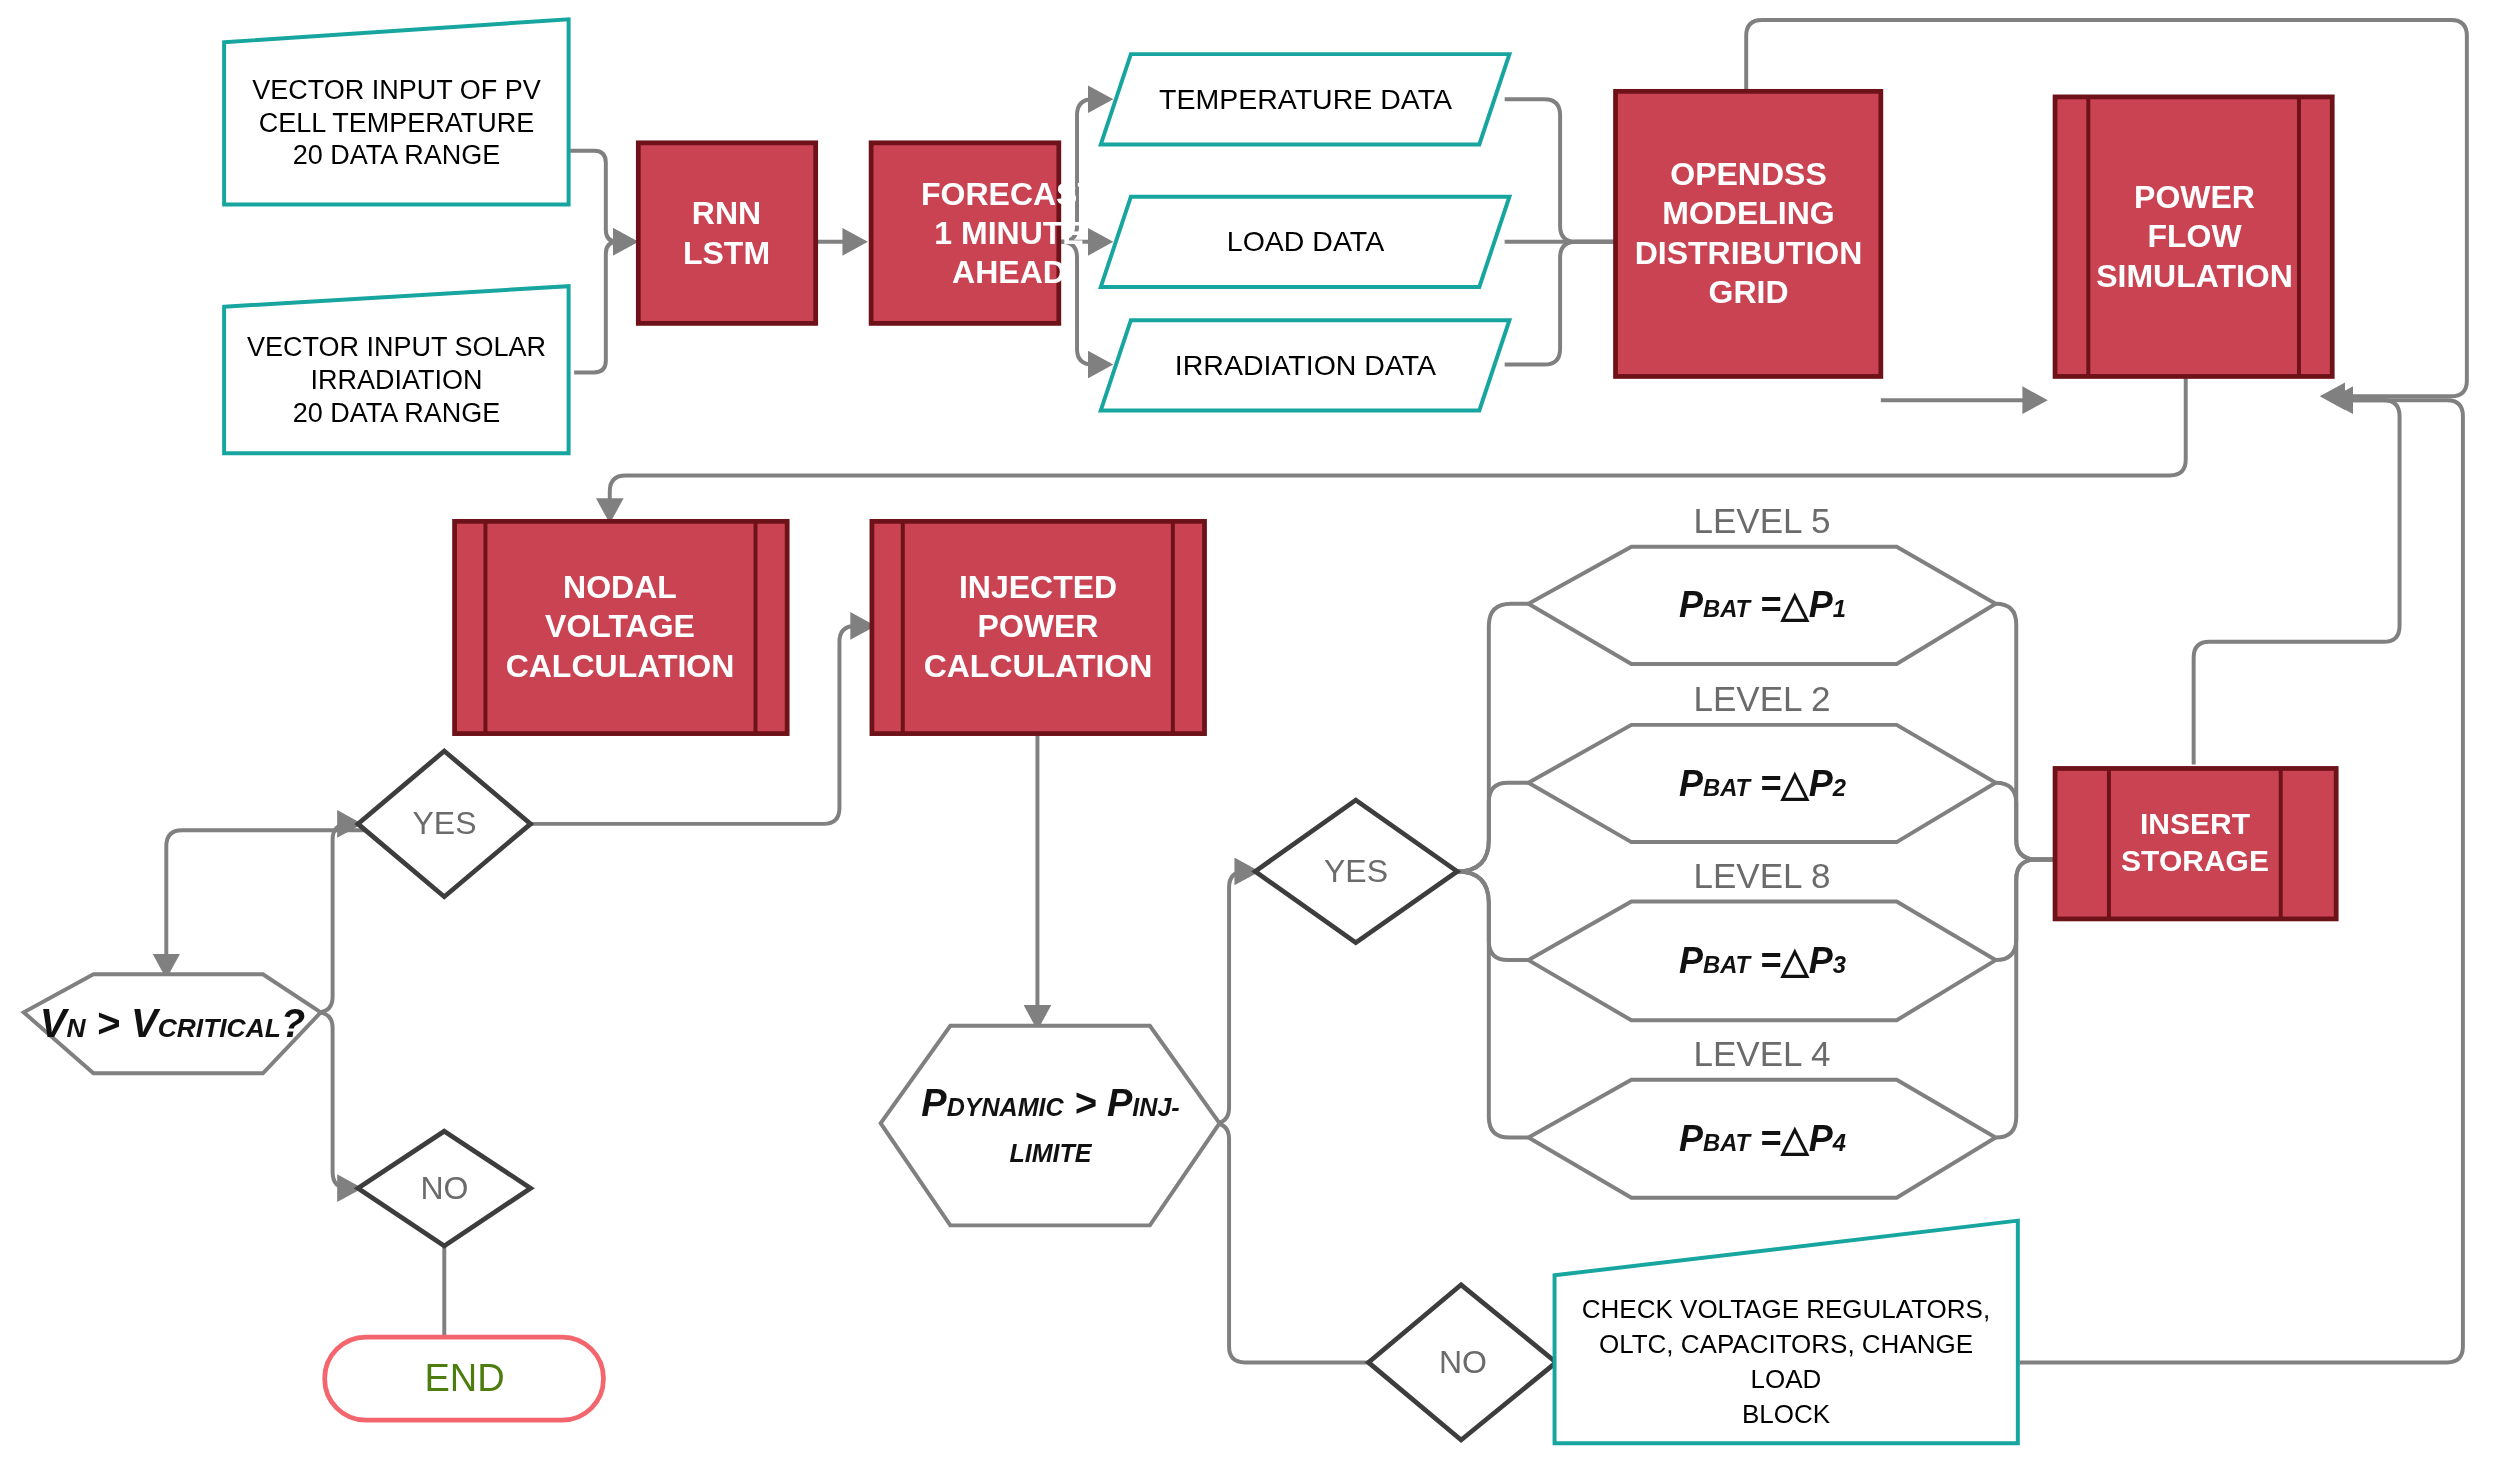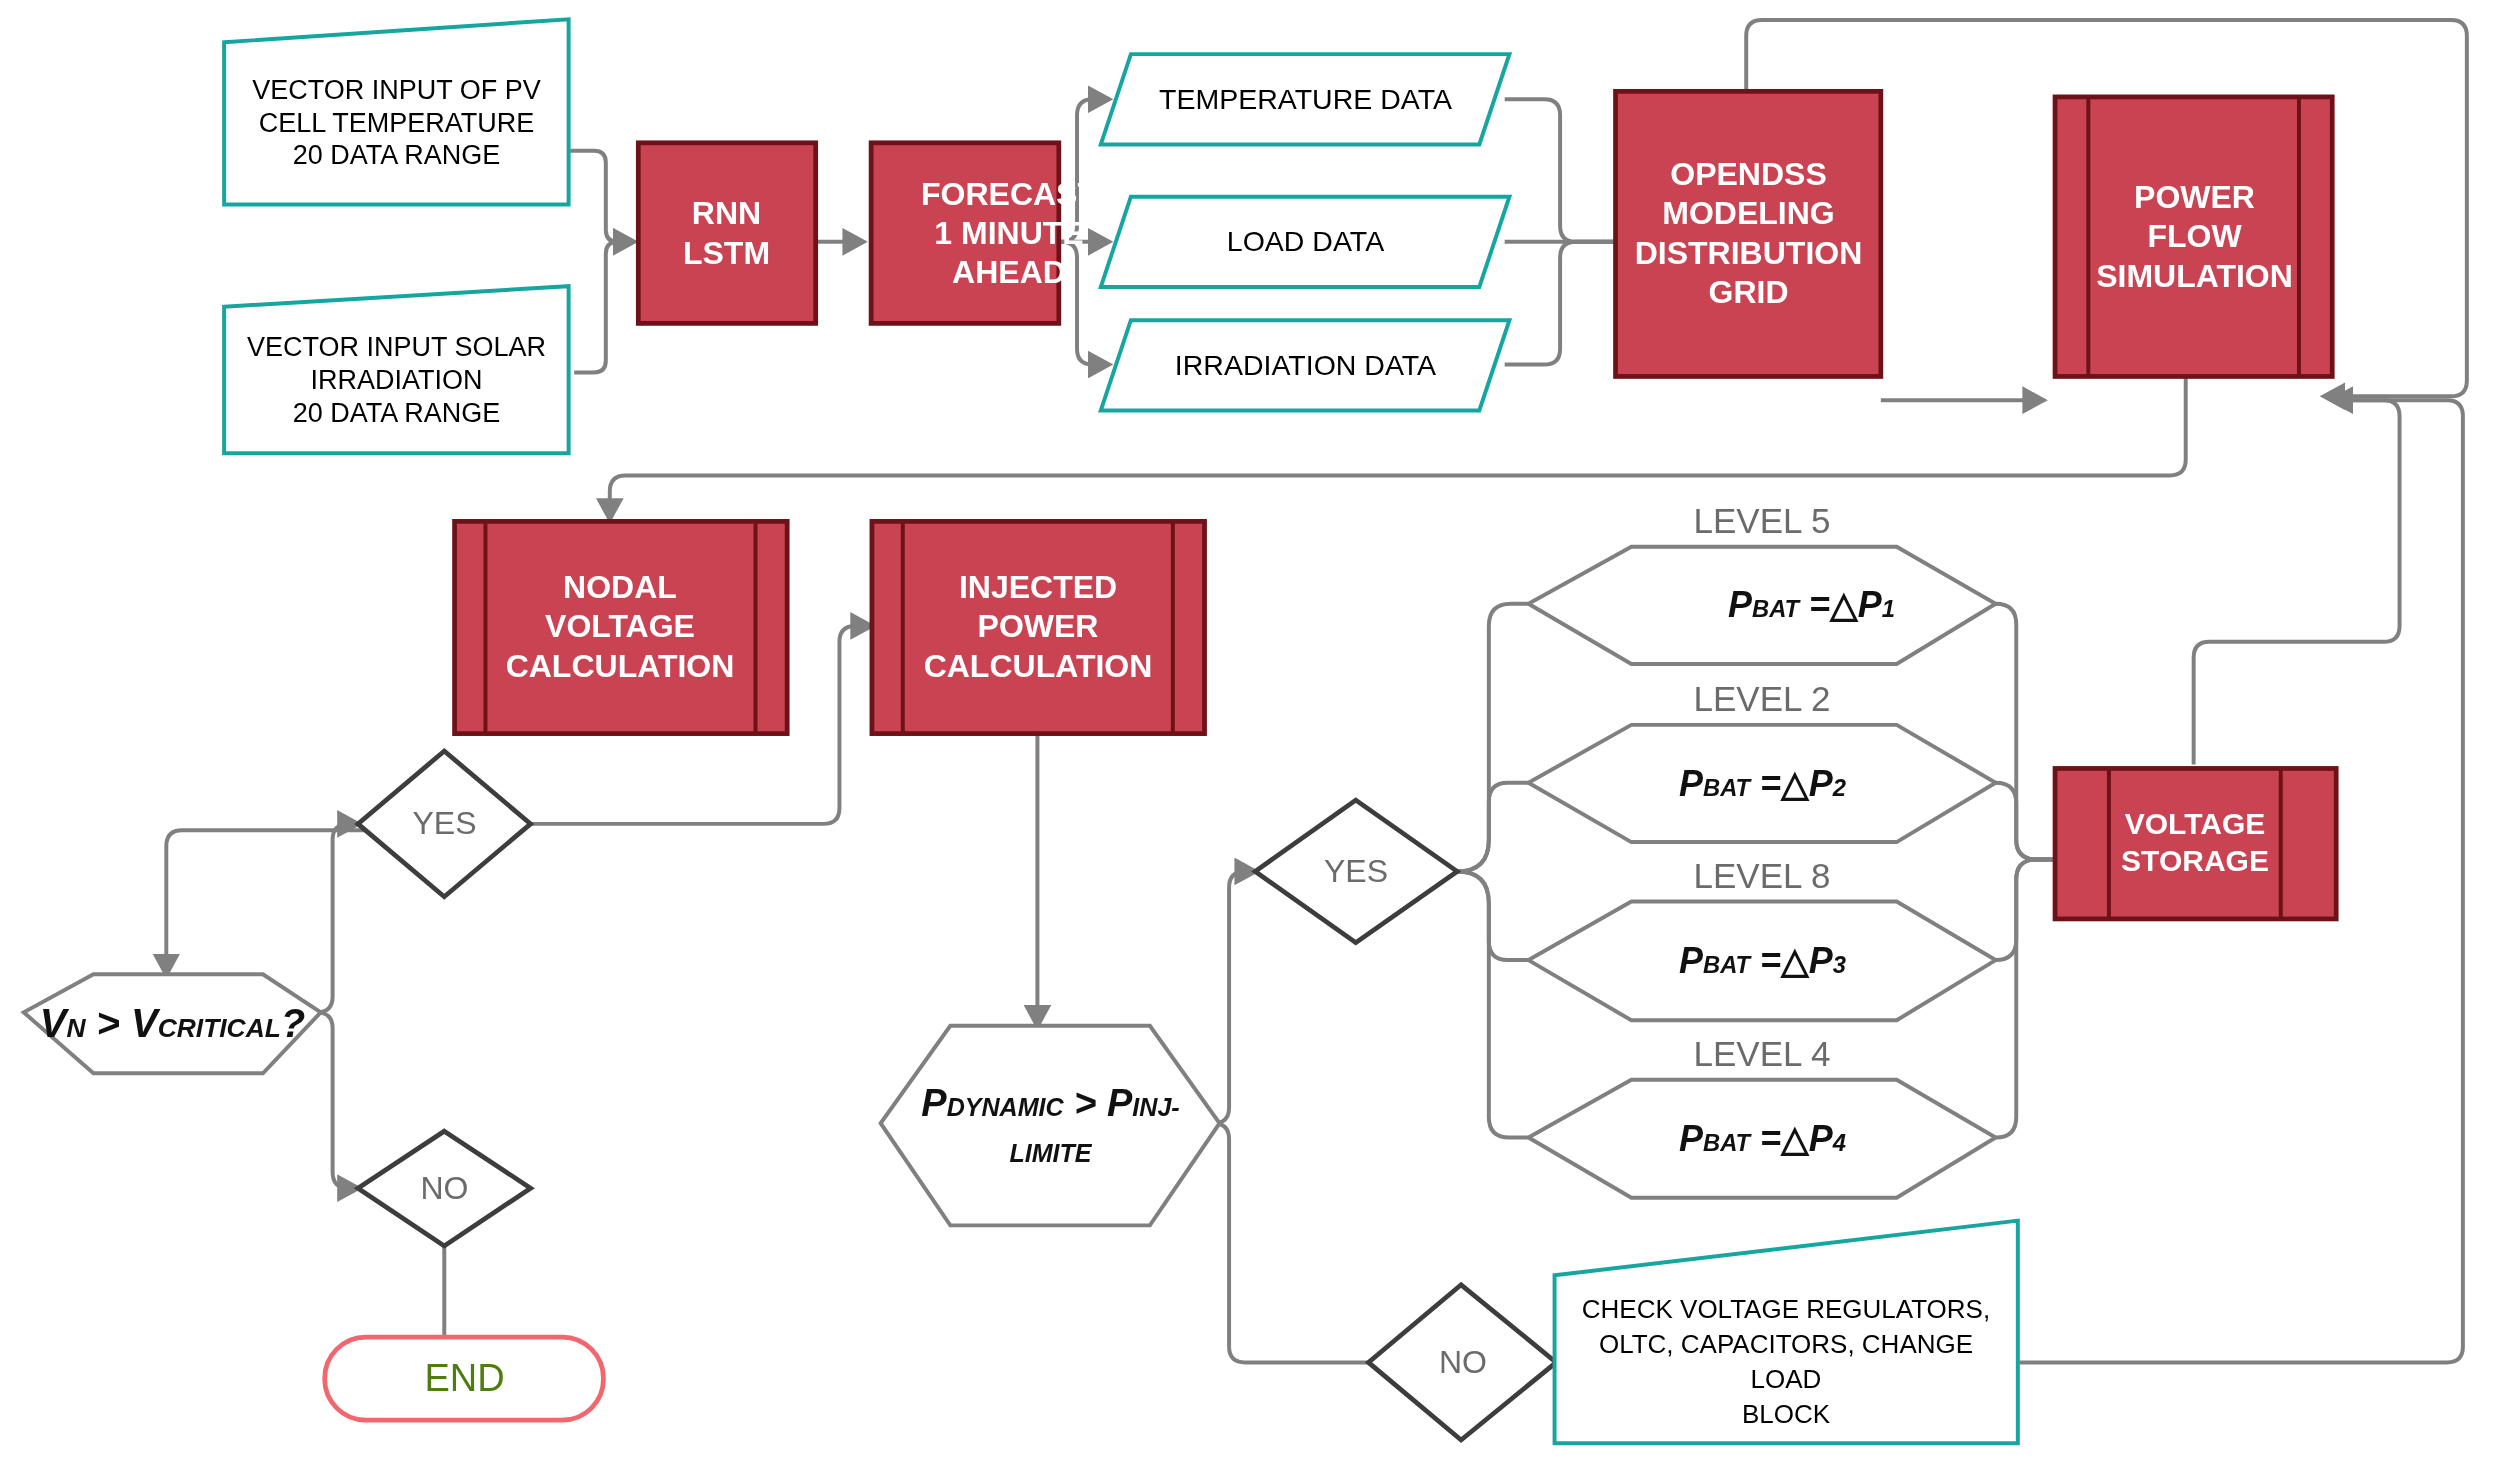--- a/index.html
+++ b/index.html
@@ -264,21 +264,21 @@
 
   <div class="lbl procText" style="left:2089px; top:97px; width:211px; height:280px;">POWER FLOW
 SIMULATION</div>
 
   <div class="lbl procText" style="left:485px; top:521px; width:270px; height:212px;">NODAL VOLTAGE
 CALCULATION</div>
 
   <div class="lbl procText" style="left:903px; top:521px; width:270px; height:212px;">INJECTED POWER
 CALCULATION</div>
 
-  <div class="lbl procText" style="left:2109px; top:768px; width:172px; height:150px; font-size:30px;">VOLTAGE
+  <div class="lbl procText" style="left:2109px; top:768px; width:172px; height:150px; font-size:30px;">INSERT
 STORAGE</div>
 
   <div class="lbl formula" style="left:24px; top:974px; width:297px; height:99px; font-size:40px;">
     <span><span>V</span><span class="sub">N</span><span> &gt; </span><span>V</span><span class="sub">CRITICAL</span><span>?</span></span>
   </div>
 
   <div class="lbl formula" style="left:881px; top:1026px; width:339px; height:200px; font-size:38px;">
     <span><span>P</span><span class="sub">DYNAMIC</span><span> &gt; </span><span>P</span><span class="sub">INJ-LIMITE</span></span>
   </div>
 
@@ -294,21 +294,21 @@
 
   <div class="lbl ioText" style="left:1564px; top:1283px; width:444px; height:158px; font-size:26px; line-height:1.35;">CHECK VOLTAGE REGULATORS,
 OLTC, CAPACITORS, CHANGE LOAD
 BLOCK</div>
 
   <div class="lbl levelcap" style="left:1639px; top:499px; width:246px; height:44px;">LEVEL 5</div>
   <div class="lbl levelcap" style="left:1639px; top:677px; width:246px; height:44px;">LEVEL 2</div>
   <div class="lbl levelcap" style="left:1639px; top:854px; width:246px; height:44px;">LEVEL 8</div>
   <div class="lbl levelcap" style="left:1639px; top:1032px; width:246px; height:44px;">LEVEL 4</div>
 
-  <div class="lbl formula" style="left:1578px; top:546px; width:467px; height:117px;">
+  <div class="lbl formula" style="left:1529px; top:546px; width:467px; height:117px;">
     <span><span>P</span><span class="sub">BAT</span><span> =</span><span class="tri">△</span><span>P</span><span class="sub">1</span></span>
   </div>
 
   <div class="lbl formula" style="left:1529px; top:725px; width:467px; height:117px;">
     <span><span>P</span><span class="sub">BAT</span><span> =</span><span class="tri">△</span><span>P</span><span class="sub">2</span></span>
   </div>
 
   <div class="lbl formula" style="left:1529px; top:901px; width:467px; height:119px;">
     <span><span>P</span><span class="sub">BAT</span><span> =</span><span class="tri">△</span><span>P</span><span class="sub">3</span></span>
   </div>

